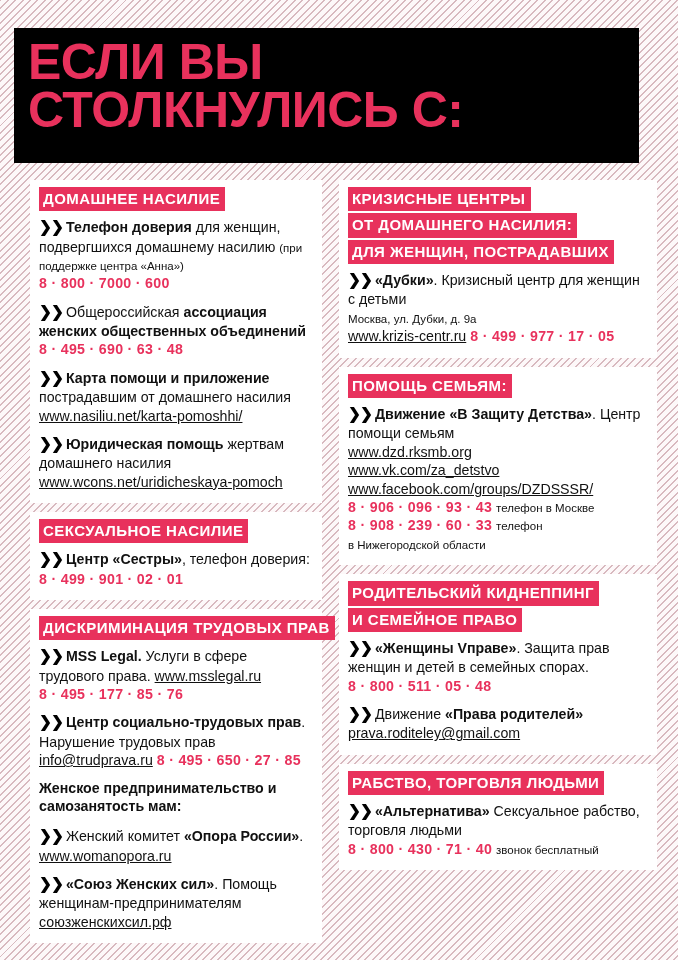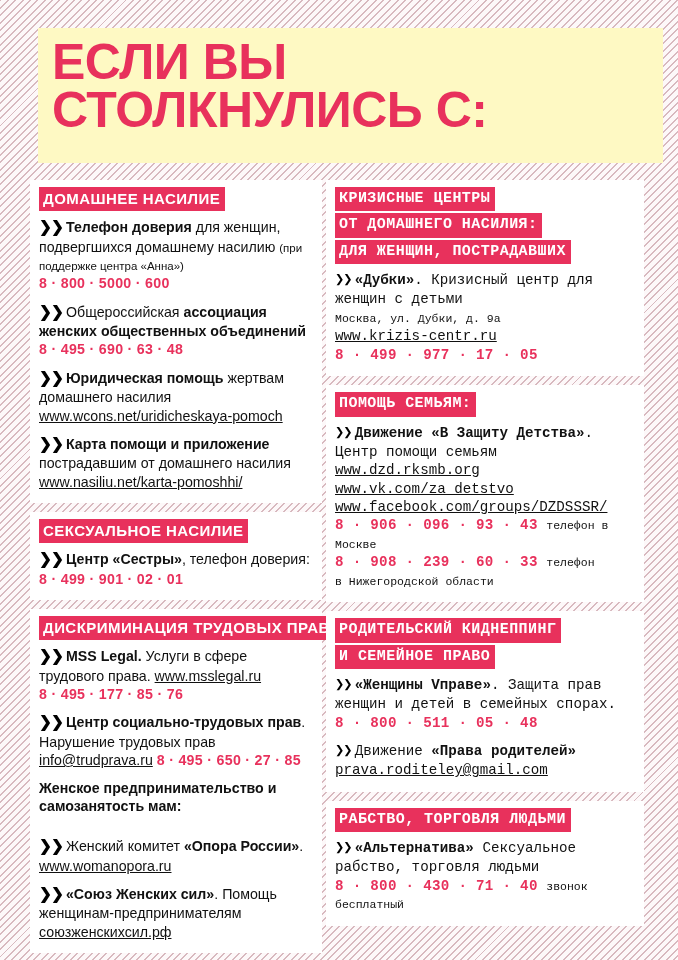--- a/index.html
+++ b/index.html
@@ -27,45 +27,45 @@
   .poster {
     position: absolute;
     left: 0; top: 0;
     width: 678px;
     height: 960px;
   }
 
   
   .title-card {
     position: absolute;
-    left: 38px;
+    left: 14px;
     top: 28px;
     width: 625px;
     height: 135px;
-    background: #fef9c3;
+    background: #000000;
     padding: 10px 0 0 14px;
   }
   .title-text {
     color: #e8315c;
     font-weight: bold;
     font-size: 50px;
     line-height: 0.96;
     letter-spacing: -0.5px;
     white-space: pre-line;
     font-family: "Liberation Sans", sans-serif;
   }
 
   
   .col {
     position: absolute;
     top: 180px;
     width: 292px;
   }
   .col-left  { left: 30px; }
-  .col-right { left: 326px; width: 318px; font-family: Liberation Mono, monospace; }
+  .col-right { left: 339px; width: 318px; }
 
   .card {
     background: #ffffff;
     padding: 7px 9px 10px 9px;
     margin-bottom: 9px;
   }
 
   
   .ribbon-wrap { margin-bottom: 6px; }
   .ribbon-line {
@@ -101,21 +101,21 @@
   .tel  { color: #e8315c; font-weight: bold; letter-spacing: 0.3px; white-space: nowrap; }
   .link { text-decoration: underline; text-underline-offset: 1px; }
   .note { font-size: 11.5px; }
 
   
   .lead-bold {
     font-weight: bold;
     font-size: 14.2px;
     line-height: 1.30;
     color: #111111;
-    margin-bottom: 21px;
+    margin-bottom: 11px;
   }
 </style>
 </head>
 <body>
 
 <div class="poster">
 
   <div class="title-card">
     <div class="title-text">ЕСЛИ ВЫ
 СТОЛКНУЛИСЬ С:</div>
@@ -123,35 +123,35 @@
 
   <div class="col col-left">
 
     <div class="card">
       <div class="ribbon-wrap">
         <div class="ribbon-line">ДОМАШНЕЕ НАСИЛИЕ</div>
       </div>
 
       <div class="entry">
         <span class="chev">❯❯</span><span class="b">Телефон доверия</span><span> для женщин, подвергшихся домашнему насилию </span><span class="note">(при поддержке центра «Анна»)</span><br>
-        <span class="tel">8 · 800 · 5000 · 600</span>
+        <span class="tel">8 · 800 · 7000 · 600</span>
       </div>
 
       <div class="entry">
         <span class="chev">❯❯</span><span>Общероссийская </span><span class="b">ассоциация женских общественных объединений</span>
         <span class="tel">8 · 495 · 690 · 63 · 48</span>
       </div>
 
       <div class="entry">
-        <span class="chev">❯❯</span><span class="b">Юридическая помощь</span><span> жертвам домашнего насилия </span><span class="link">www.wcons.net/uridicheskaya-pomoch</span>
-      </div>
-
-      <div class="entry">
         <span class="chev">❯❯</span><span class="b">Карта помощи и приложение</span><span> пострадавшим от домашнего насилия </span><br>
         <span class="link">www.nasiliu.net/karta-pomoshhi/</span>
+      </div>
+
+      <div class="entry">
+        <span class="chev">❯❯</span><span class="b">Юридическая помощь</span><span> жертвам домашнего насилия </span><span class="link">www.wcons.net/uridicheskaya-pomoch</span>
       </div>
     </div>
 
     <div class="card">
       <div class="ribbon-wrap">
         <div class="ribbon-line">СЕКСУАЛЬНОЕ НАСИЛИЕ</div>
       </div>
       <div class="entry">
         <span class="chev">❯❯</span><span class="b">Центр «Сестры»</span><span>, телефон доверия: </span><span class="tel">8 · 499 · 901 · 02 · 01</span>
       </div>

